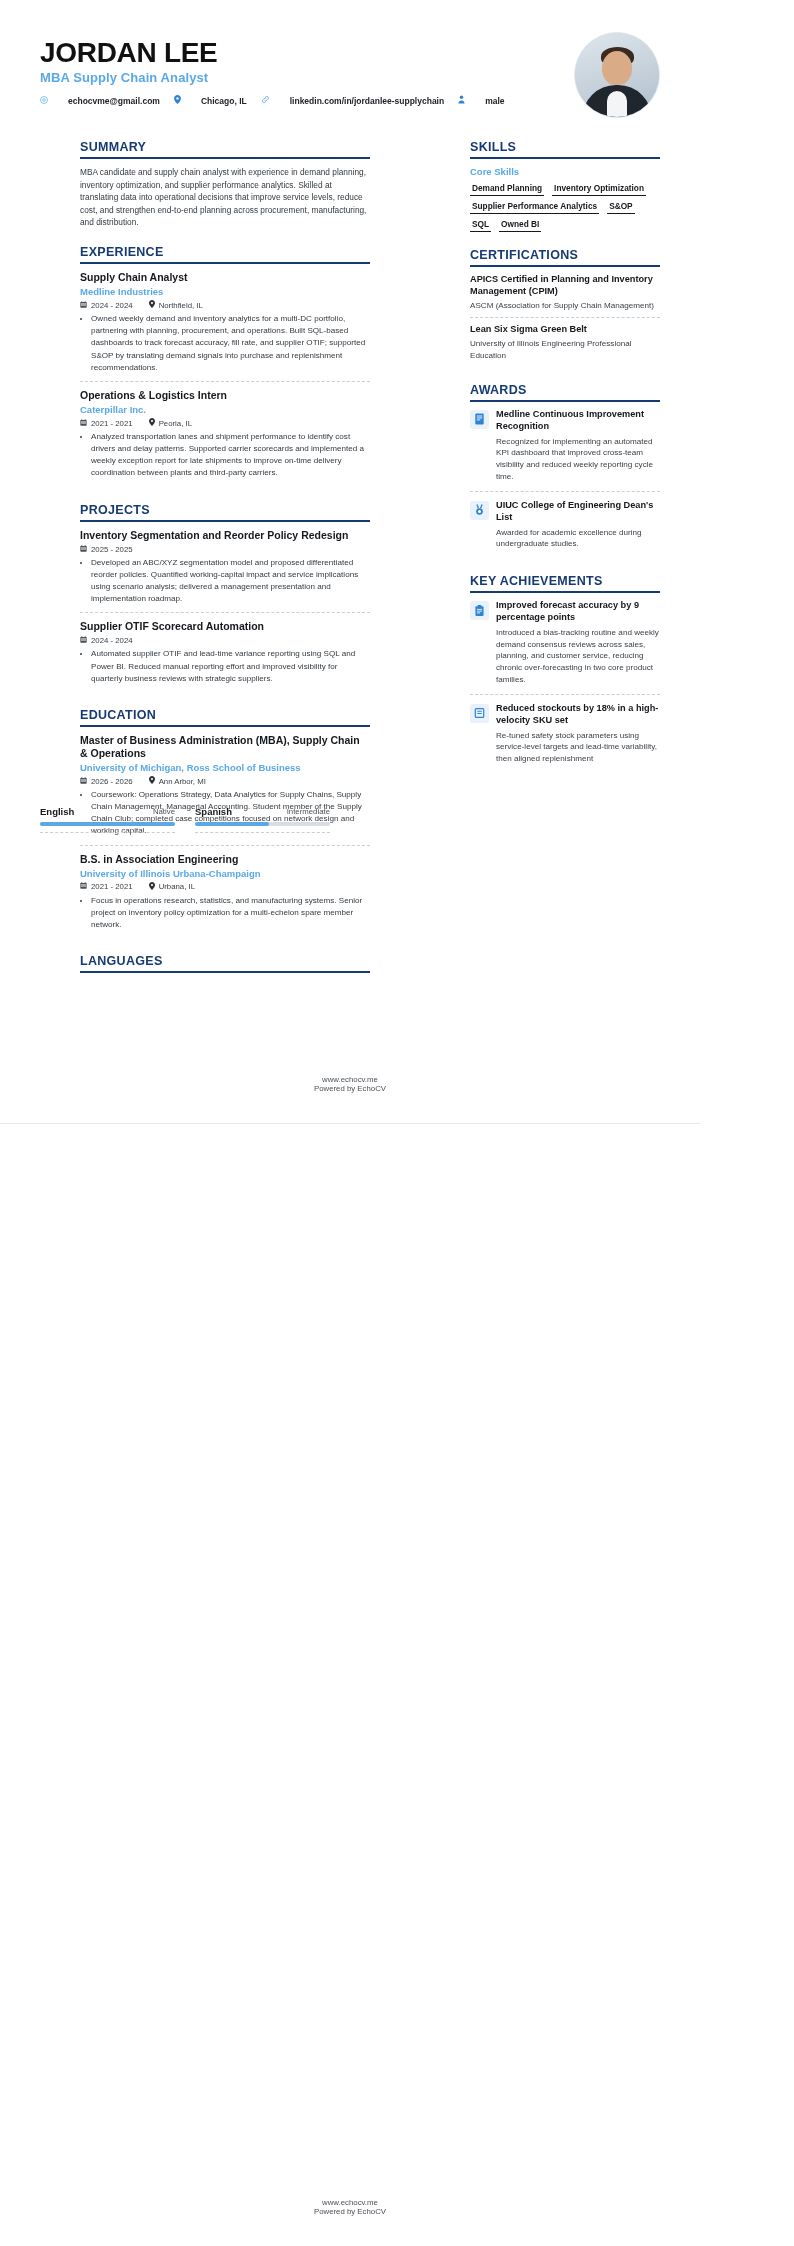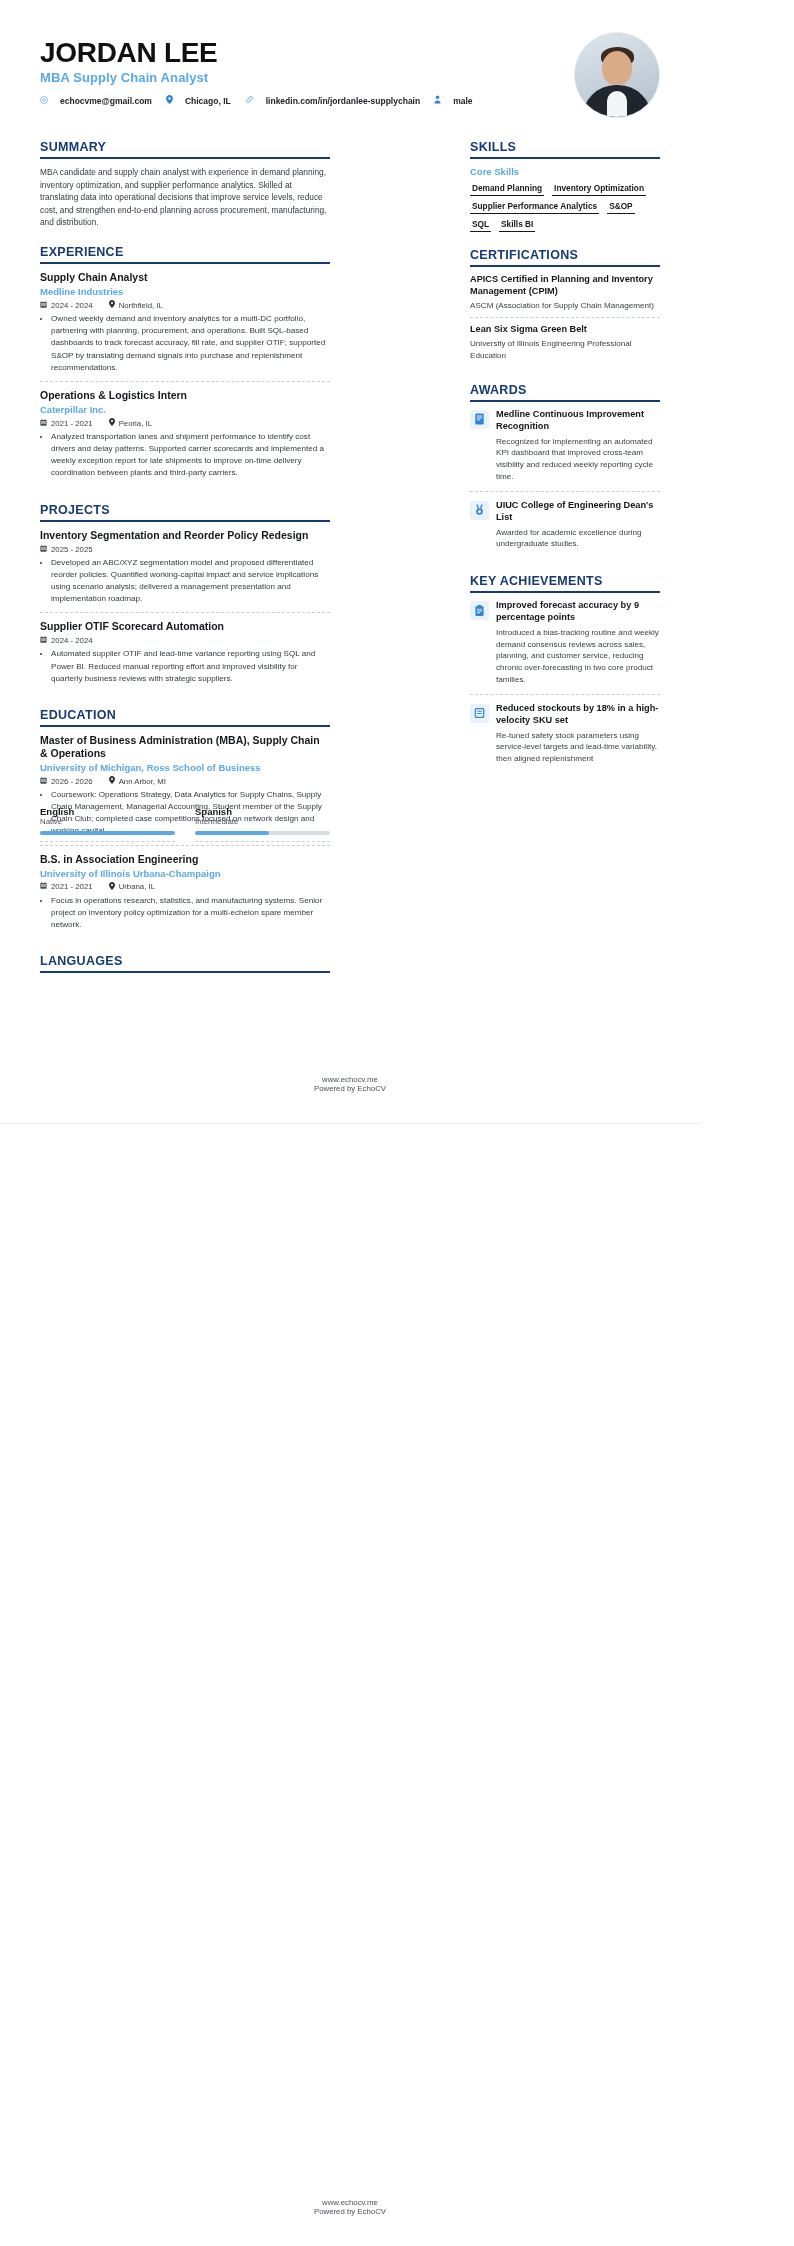--- a/index.html
+++ b/index.html
@@ -27,38 +27,38 @@
   }
   .title {
     font-size: 13px; font-weight: bold; color: #5aa9e6;
     margin-top: 3px; letter-spacing: 0.1px;
   }
   .contact-row {
     display: flex; align-items: center; flex-wrap: wrap;
     gap: 14px; margin-top: 10px;
   }
   .contact-item {
-    display: flex; align-items: center; gap: 12px;
+    display: flex; align-items: center; gap: 20px;
     font-size: 8.5px; font-weight: bold; color: #20232a;
   }
   .contact-item svg { flex: 0 0 auto; }
   .avatar {
     width: 86px; height: 86px; border-radius: 50%;
     overflow: hidden; flex: 0 0 auto; margin-top: 2px;
     background: #cfd8df; position: relative;
     border: 1px solid #e6eaed;
   }
   .avatar .sky { position: absolute; inset: 0; background: linear-gradient(160deg,#dfe7ed 0%, #c3ced8 60%, #aebecb 100%); }
   .avatar .head { position: absolute; left: 50%; top: 22%; width: 30px; height: 34px; margin-left: -15px; border-radius: 50% 50% 46% 46%; background: #d9ab86; }
   .avatar .hair { position: absolute; left: 50%; top: 17%; width: 33px; height: 19px; margin-left: -16px; border-radius: 50% 50% 40% 40%; background: #3b2a20; }
   .avatar .body { position: absolute; left: 50%; bottom: -4px; width: 70px; height: 36px; margin-left: -35px; border-radius: 34px 34px 0 0; background: #20262e; }
   .avatar .shirt { position: absolute; left: 50%; bottom: -4px; width: 20px; height: 30px; margin-left: -10px; border-radius: 10px 10px 0 0; background: #f3f5f7; }
 
   
-  .columns { display: flex; gap: 36px; margin-top: 22px; }
+  .columns { display: flex; gap: 36px; margin-top: 22px; margin-left: 40px; }
   .col-left { width: 290px; flex: 0 0 290px; }
   .col-right { width: 190px; flex: 0 0 190px; margin-left: auto; }
 
   
   .section { margin-bottom: 16px; }
   .section-head {
     font-size: 12.5px; font-weight: bold; color: #163a72;
     letter-spacing: 0.3px; padding-bottom: 3px;
   }
   .section-rule { height: 2px; background: #163a72; margin-bottom: 7px; }
@@ -97,21 +97,21 @@
     background: #e9f2fb; display: flex; align-items: center; justify-content: center;
     margin-top: 1px;
   }
   .award-body { flex: 1 1 auto; }
   .award-title { font-size: 9.2px; font-weight: bold; color: #15181c; line-height: 1.3; }
   .award-desc { font-size: 8.1px; color: #3b4148; margin-top: 3px; line-height: 1.45; }
 
   
   .lang-row { display: flex; gap: 20px; margin-top: 6px; }
   .lang { flex: 1 1 0; }
-  .lang-head { display: flex; align-items: flex-start; justify-content: space-between; flex-direction: column; }
+  .lang-head { display: flex; align-items: center; justify-content: space-between; }
   .lang-name { font-size: 9.5px; font-weight: bold; color: #15181c; }
   .lang-level { font-size: 7.8px; color: #4a5058; }
   .lang-bar { position: relative; height: 4px; border-radius: 2px; background: #d7dde3; margin-top: 5px; }
   .lang-fill { position: absolute; left: 0; top: 0; bottom: 0; border-radius: 2px; background: #5aa9e6; }
   .lang-dots { border-bottom: 1px dashed #c9ced4; margin-top: 6px; }
 
   
   .footer {
     position: absolute; left: 40px; right: 40px; bottom: 30px;
     display: flex; align-items: center; justify-content: space-between;
@@ -371,21 +371,21 @@
       <div class="section">
         <div class="section-head">SKILLS</div>
         <div class="section-rule"></div>
         <div class="skill-group-label">Core Skills</div>
         <div class="skill-tags">
           <span class="skill-tag">Demand Planning</span>
           <span class="skill-tag">Inventory Optimization</span>
           <span class="skill-tag">Supplier Performance Analytics</span>
           <span class="skill-tag">S&amp;OP</span>
           <span class="skill-tag">SQL</span>
-          <span class="skill-tag">Skills BI</span>
+          <span class="skill-tag">Owned BI</span>
         </div>
       </div>
 
       <div class="section">
         <div class="section-head">CERTIFICATIONS</div>
         <div class="section-rule"></div>
         <div class="cert divided">
           <div class="cert-name">APICS Certified in Planning and Inventory Management (CPIM)</div>
           <div class="cert-issuer">ASCM (Association for Supply Chain Management)</div>
         </div>

